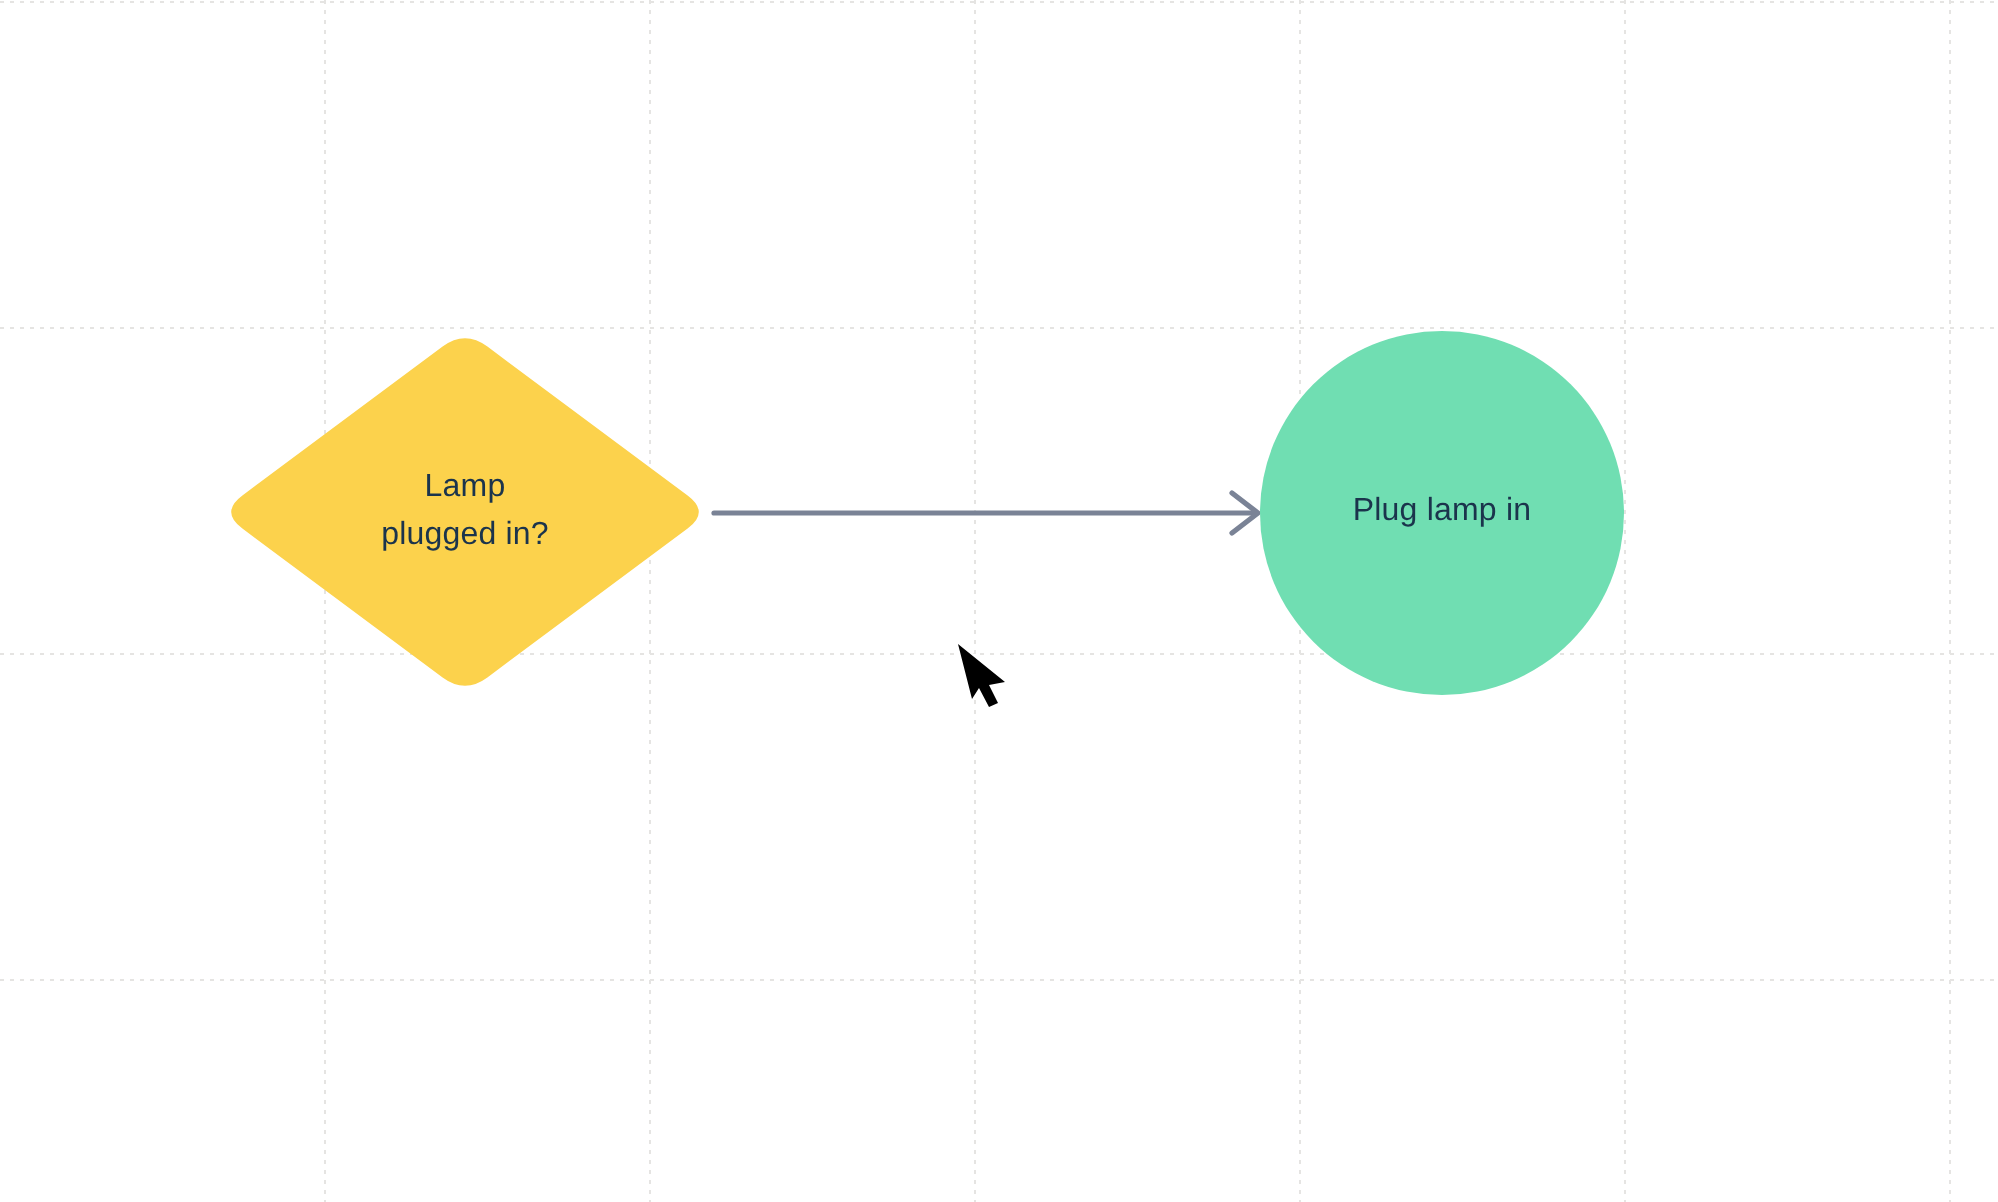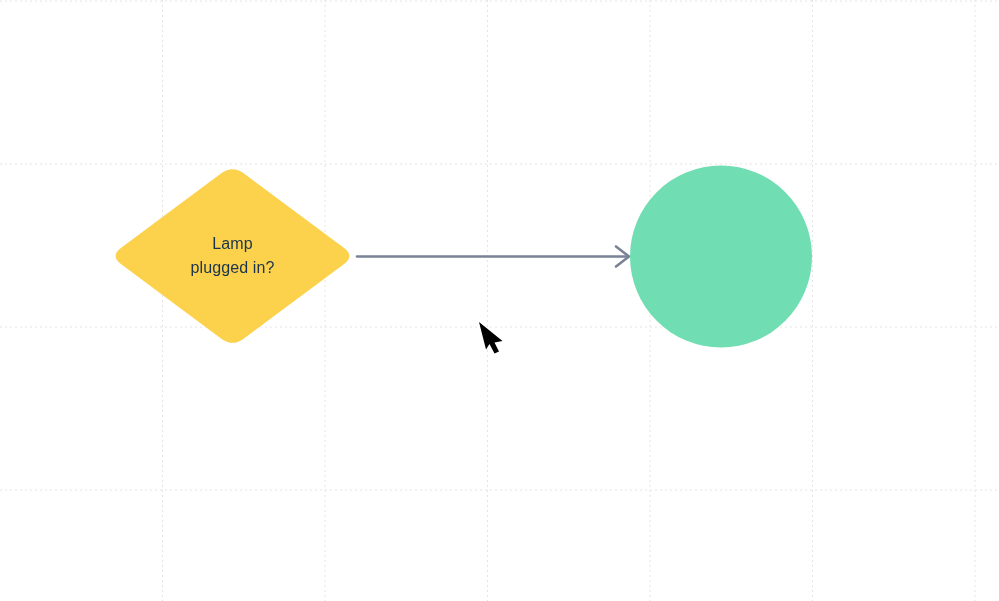--- a/index.html
+++ b/index.html
@@ -79,18 +79,19 @@
     <line x1="357" y1="256.5" x2="628" y2="256.5" stroke-width="2.6" stroke-linecap="round" stroke="#7a8396"></line>
 
     <polyline points="616,246.5 629,256.5 616,266.5" fill="none" stroke-width="2.6" stroke-linecap="round" stroke-linejoin="round" stroke="#7a8396"></polyline>
 
     <circle cx="721" cy="256.5" r="91" fill="#70deb2"></circle>
   </svg>
 
   <div class="node-label label-decision">Lamp
 plugged in?</div>
 
+  <div class="node-label label-action">Plug lamp in</div>
 
   <svg class="cursor-svg" viewBox="470 312 48 50" aria-hidden="true">
     <path d="M479,322 L486,349.5 L489.5,344 L494.5,353.5 L499,351.5 L494.5,342.5 L502.5,341 Z" fill="#000000" stroke="#ffffff" stroke-width="2.2" stroke-linejoin="round" paint-order="stroke"></path>
   </svg>
 
 </div>
 
 </body></html>

